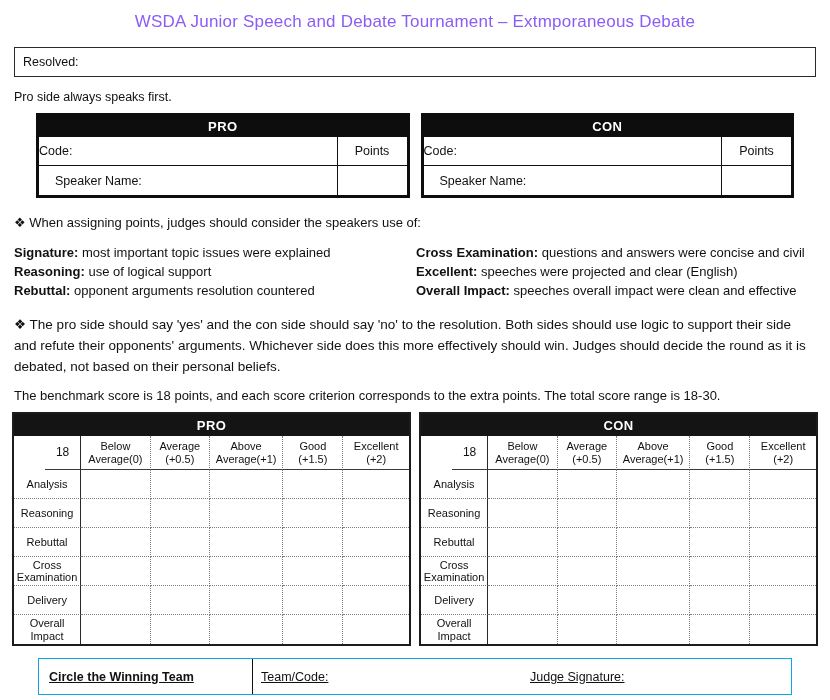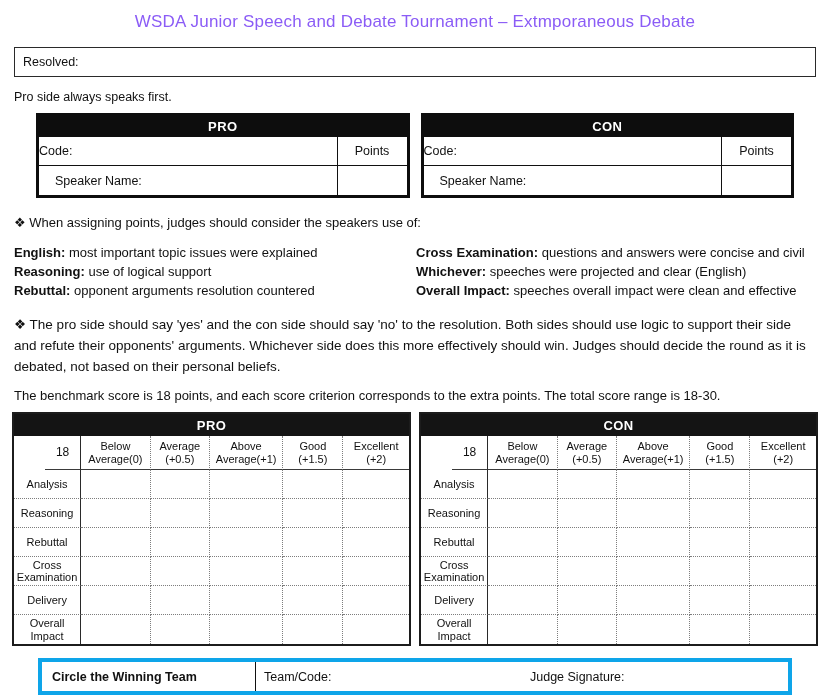--- a/index.html
+++ b/index.html
@@ -81,23 +81,23 @@
   }
   .sc.hdr { min-height: 34px; border-bottom: 1.5px solid #3a3a3a; }
   .sc.labelcol { border-right: 1.5px solid #2a2a2a; }
   .sc.lastcol { border-right: none; }
   .sc.lastrow { border-bottom: none; }
   .sc.bench { font-size: 12px; margin-left: 31px; }
 
   
   .winner-bar {
     margin: 12px 26px 0 26px;
-    border: 4px solid #0ea5e9;
+    border: 1px solid #0ea5e9;
     height: 37px;
-    display: flex; align-items: stretch;
+    display: flex; align-items: stretch; text-decoration: underline;
   }
   .winner-bar .circle-cell {
     width: 214px;
     border-right: 1.5px solid #111;
     display: flex; align-items: center;
     padding-left: 10px;
     font-weight: bold; font-size: 12.5px;
   }
   .winner-bar .fill-area { flex: 1; display: flex; }
   .winner-bar .fill-area > span {
@@ -151,27 +151,27 @@
         <div class="cell"></div>
       </div>
     </div>
 
   </div>
 
   <div class="criteria-intro">❖ When assigning points, judges should consider the speakers use of:</div>
 
   <div class="criteria-cols">
     <div class="criteria-col">
-      <div><b>English:</b><span> most important topic issues were explained</span></div>
+      <div><b>Signature:</b><span> most important topic issues were explained</span></div>
       <div><b>Reasoning:</b><span> use of logical support</span></div>
       <div><b>Rebuttal:</b><span> opponent arguments resolution countered</span></div>
     </div>
     <div class="criteria-col">
       <div><b>Cross Examination:</b><span> questions and answers were concise and civil</span></div>
-      <div><b>Whichever:</b><span> speeches were projected and clear (English)</span></div>
+      <div><b>Excellent:</b><span> speeches were projected and clear (English)</span></div>
       <div><b>Overall Impact:</b><span> speeches overall impact were clean and effective</span></div>
     </div>
   </div>
 
   <div class="instructions">❖ The pro side should say 'yes' and the con side should say 'no' to the resolution. Both sides should use logic to support their side and refute their opponents' arguments. Whichever side does this more effectively should win. Judges should decide the round as it is debated, not based on their personal beliefs.</div>
 
   <div class="benchmark">The benchmark score is 18 points, and each score criterion corresponds to the extra points. The total score range is 18-30.</div>
 
   <div class="score-row">
 

